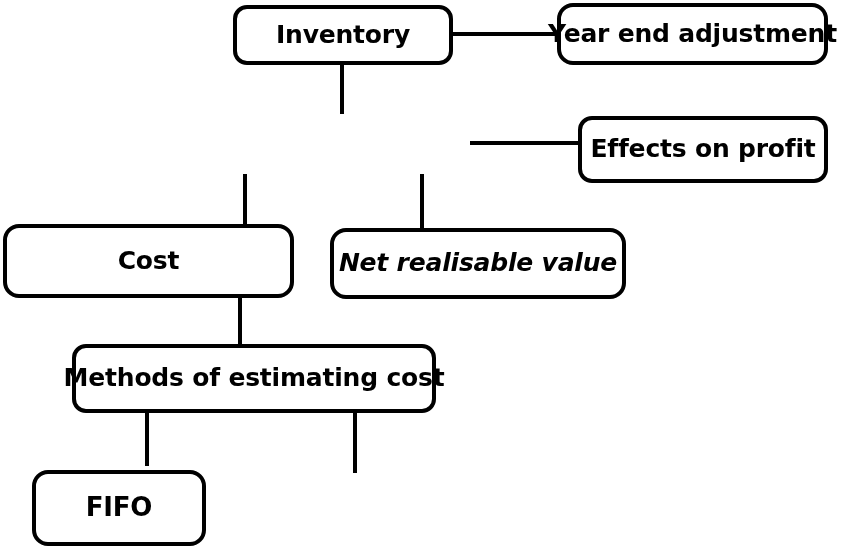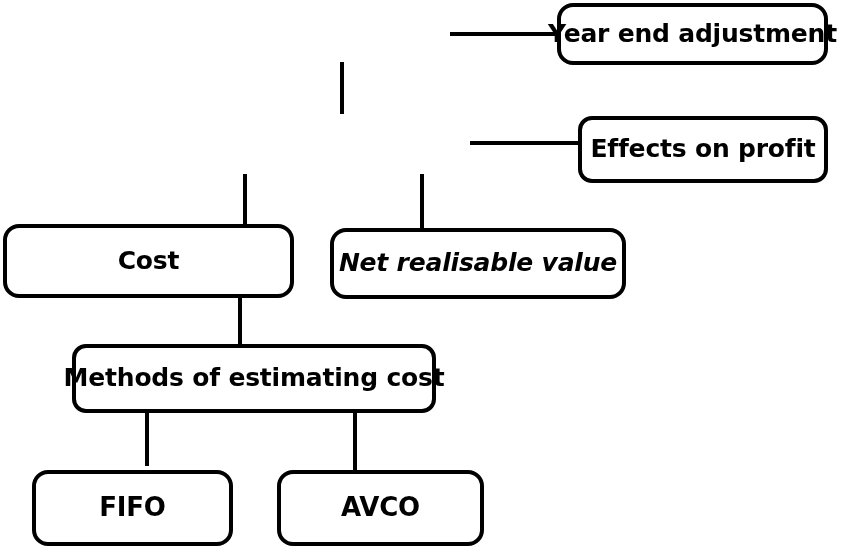--- a/index.html
+++ b/index.html
@@ -39,21 +39,21 @@
     letter-spacing: -0.2px;
   }
   
   #node-inventory      { left: 233px; top: 5px;   width: 220px; height: 60px; }
   #node-year-end       { left: 557px; top: 3px;   width: 271px; height: 62px; border-radius: 16px; }
   #node-valuation      { left: 211px; top: 110px; width: 263px; height: 67px; }
   #node-effects        { left: 578px; top: 116px; width: 250px; height: 67px; }
   #node-cost           { left: 3px;   top: 224px; width: 291px; height: 74px; border-radius: 16px; }
   #node-nrv            { left: 330px; top: 228px; width: 296px; height: 71px; border-radius: 16px; font-style: italic; }
   #node-methods        { left: 52px;  top: 344px; width: 364px; height: 69px; margin-left: 20px; }
-  #node-fifo           { left: 32px;  top: 470px; width: 201px; height: 76px; border-radius: 16px; }
+  #node-fifo           { left: 32px;  top: 470px; width: 174px; height: 76px; border-radius: 16px; }
   #node-avco           { left: 277px; top: 470px; width: 207px; height: 76px; border-radius: 16px; }
 
   #node-inventory  .node-label { font-size: 25px; }
   #node-year-end   .node-label { font-size: 25px; }
   #node-valuation  .node-label { font-size: 25px; }
   #node-effects    .node-label { font-size: 25px; }
   #node-cost       .node-label { font-size: 25px; }
   #node-nrv        .node-label { font-size: 25px; }
   #node-methods    .node-label { font-size: 25px; }
   #node-fifo       .node-label { font-size: 26px; }
@@ -84,20 +84,23 @@
 
   <div class="connector vertical" id="conn-inventory-valuation"></div>
   <div class="connector horizontal" id="conn-inventory-yearend"></div>
   <div class="connector horizontal" id="conn-valuation-effects"></div>
   <div class="connector vertical" id="conn-valuation-cost"></div>
   <div class="connector vertical" id="conn-valuation-nrv"></div>
   <div class="connector vertical" id="conn-cost-methods"></div>
   <div class="connector vertical" id="conn-methods-fifo"></div>
   <div class="connector vertical" id="conn-methods-avco"></div>
 
+  <div class="node" id="node-inventory">
+    <span class="node-label">Inventory</span>
+  </div>
 
   <div class="node" id="node-year-end">
     <span class="node-label">Year end adjustment</span>
   </div>
 
 
   <div class="node" id="node-effects">
     <span class="node-label">Effects on profit</span>
   </div>
 
@@ -110,17 +113,14 @@
   </div>
 
   <div class="node" id="node-methods">
     <span class="node-label">Methods of estimating cost</span>
   </div>
 
   <div class="node" id="node-fifo">
     <span class="node-label">FIFO</span>
   </div>
 
-  <div class="node" id="node-avco">
-    <span class="node-label">AVCO</span>
-  </div>
 
 </div>
 
 </body></html>

